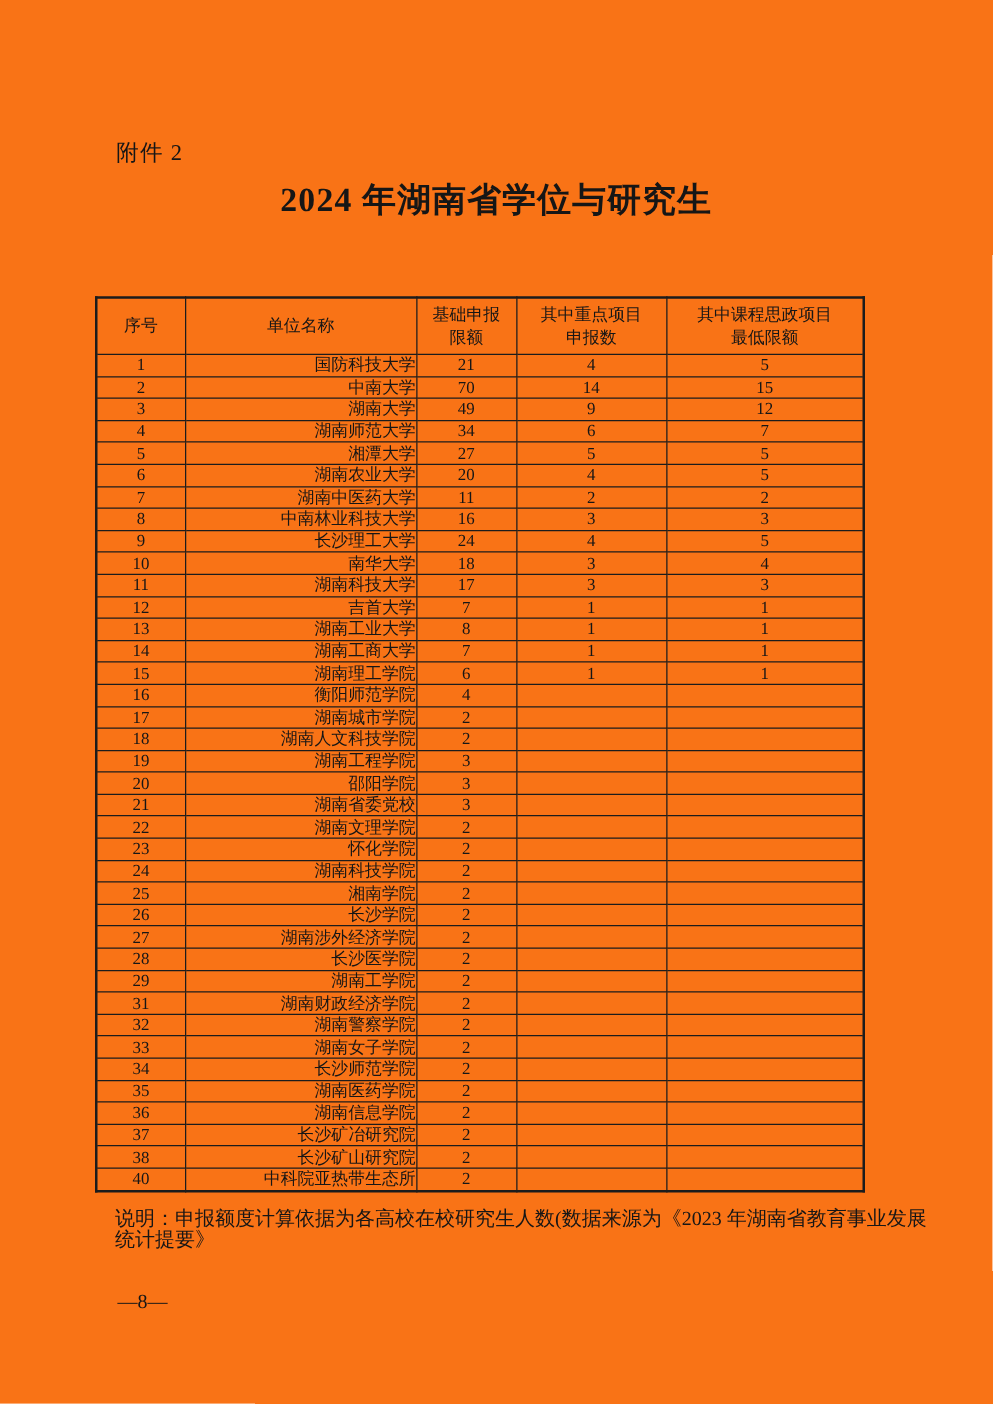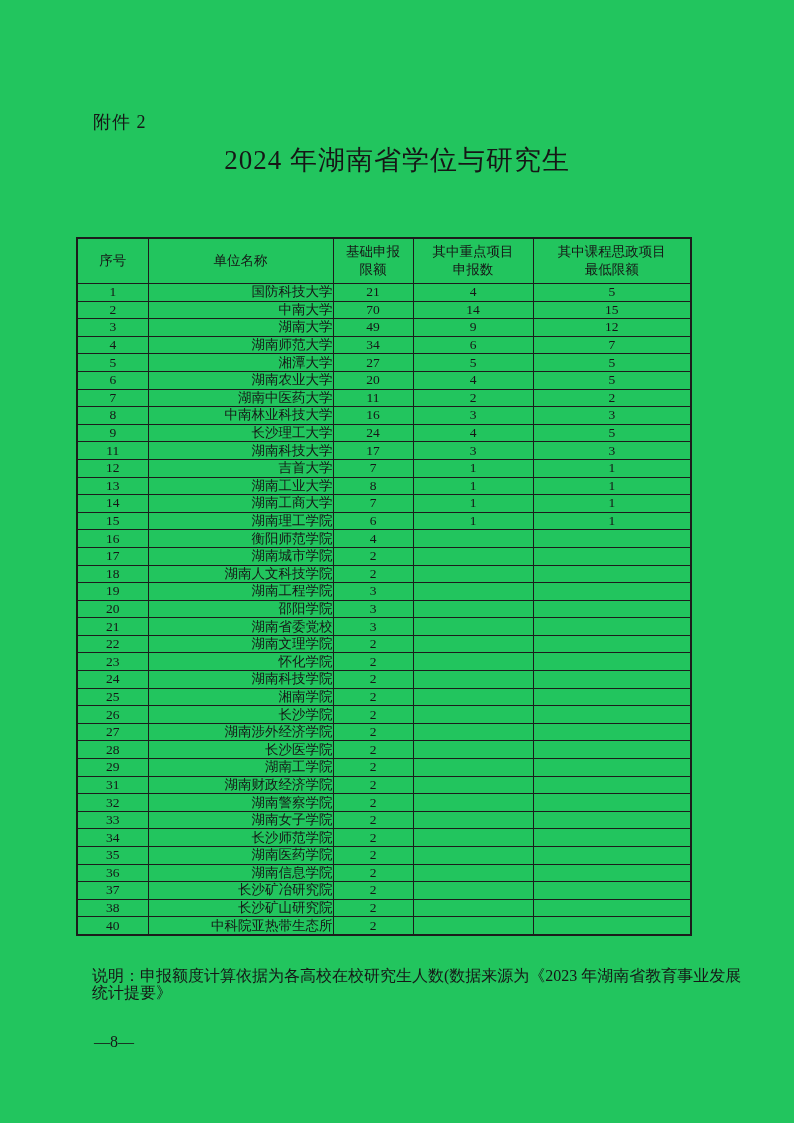--- a/index.html
+++ b/index.html
@@ -4,41 +4,41 @@
 <style>
   html, body {
     margin: 0;
     padding: 0;
     background: #ffffff;
   }
   .page {
     position: relative;
     width: 794px;
     height: 1123px;
-    background: #22c55e;
+    background: #f97316;
     font-family: "Liberation Serif", "DejaVu Serif", serif;
     color: #161616;
     overflow: hidden;
   }
   .attachment-label {
     position: absolute;
     left: 93px;
     top: 110px;
     font-size: 18px;
     letter-spacing: 1px;
   }
   .doc-title {
     position: absolute;
     left: 0;
     top: 142px;
     width: 794px;
     margin: 0;
     text-align: center;
     font-size: 27px;
-    font-weight: normal;
+    font-weight: bold;
     line-height: 37px;
     letter-spacing: 1px;
   }
   table.quota-table {
     position: absolute;
     left: 76px;
     top: 237px;
     width: 614px;
     border-collapse: collapse;
     table-layout: fixed;
@@ -174,20 +174,27 @@
           <td>3</td>
         </tr>
         <tr>
           <td>9</td>
           <td class="name-cell">长沙理工大学</td>
           <td>24</td>
           <td>4</td>
           <td>5</td>
         </tr>
         <tr>
+          <td>10</td>
+          <td class="name-cell">南华大学</td>
+          <td>18</td>
+          <td>3</td>
+          <td>4</td>
+        </tr>
+        <tr>
           <td>11</td>
           <td class="name-cell">湖南科技大学</td>
           <td>17</td>
           <td>3</td>
           <td>3</td>
         </tr>
         <tr>
           <td>12</td>
           <td class="name-cell">吉首大学</td>
           <td>7</td>

